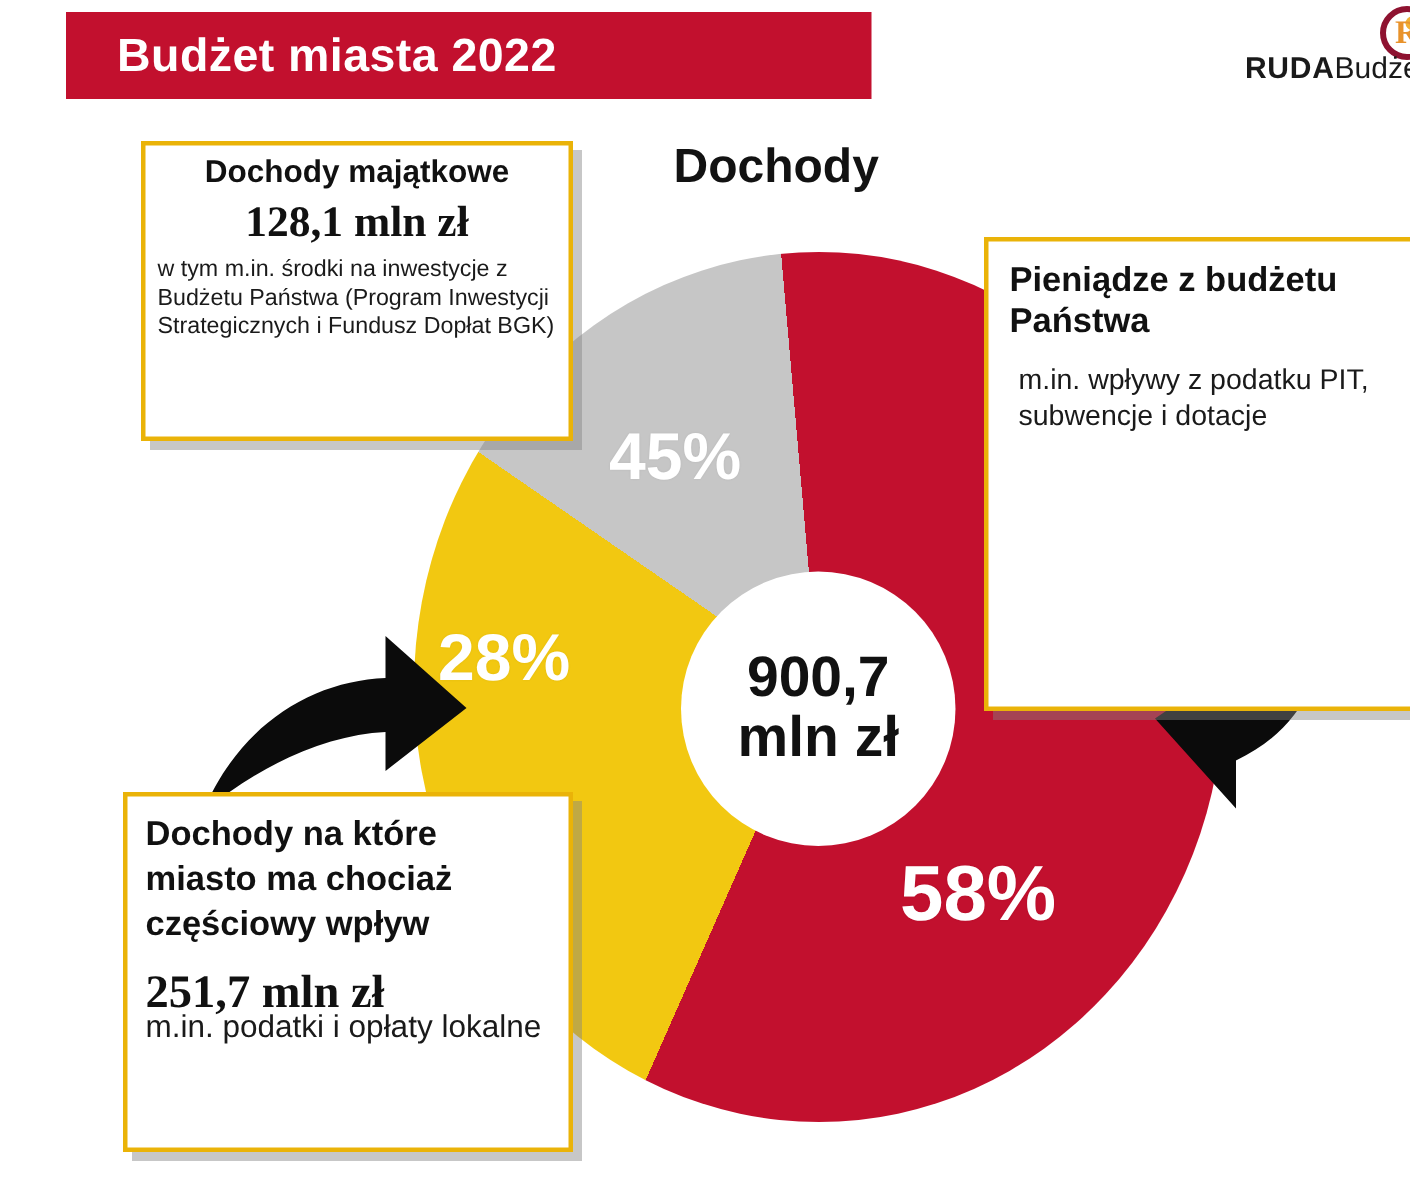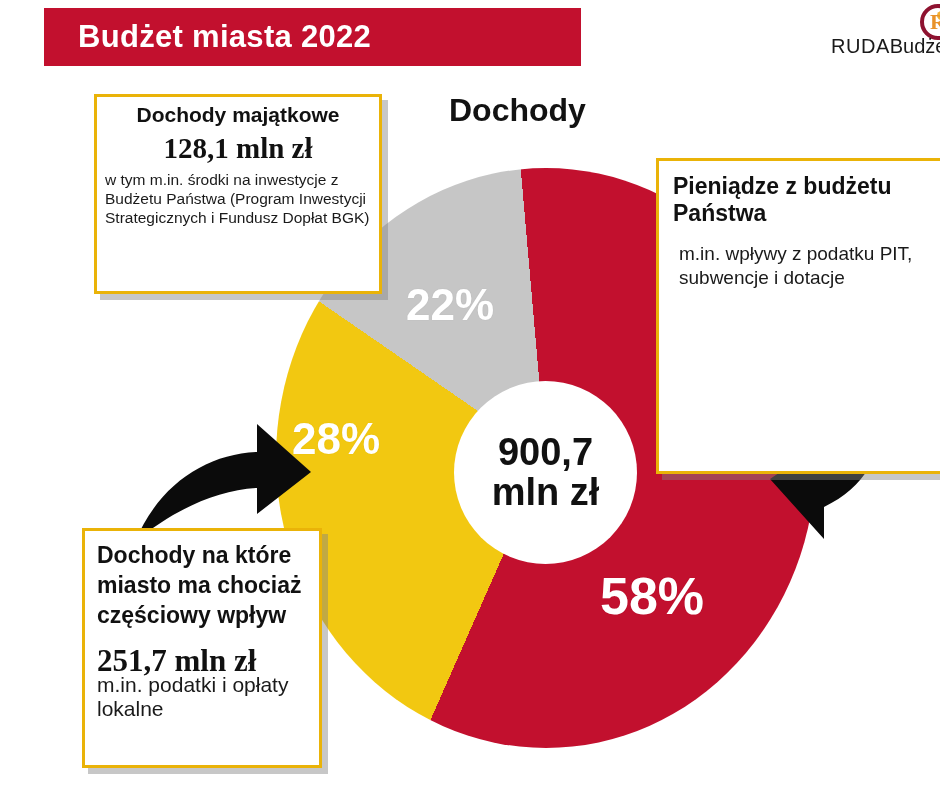--- a/index.html
+++ b/index.html
@@ -48,21 +48,21 @@
   .logo-mark .dot {
     position: absolute; left: 13px; top: 3px;
     width: 9px; height: 9px; border-radius: 50%;
     background: #F2B134;
   }
   .logo-text {
     position: absolute; right: 6px; bottom: 6px;
     white-space: nowrap;
     font-size: 20px; color: #1a1a1a;
   }
-  .logo-text .b { font-weight: normal; letter-spacing: .5px; }
+  .logo-text .b { font-weight: bold; letter-spacing: .5px; }
   .logo-text .n { font-weight: normal; }
 
   
   .chart-heading {
     position: absolute; left: 405px; top: 92px;
     font-size: 32px; font-weight: bold; color: #121212;
   }
 
   
   .pie {
@@ -125,21 +125,21 @@
   #box-panstwo {
     left: 612px; top: 158px; width: 312px; height: 316px;
     padding: 12px 10px 8px 14px;
   }
   #box-panstwo .hd { font-size: 23px; line-height: 1.16; }
   #box-panstwo .amt { font-size: 33px; text-align: center; margin-top: 18px; }
   #box-panstwo .desc { font-size: 19px; line-height: 1.25; margin-top: 16px; padding-left: 6px; }
 
   
   #box-lokalne {
-    left: 38px; top: 528px; width: 240px; height: 240px;
+    left: 38px; top: 528px; width: 300px; height: 240px;
     padding: 10px 8px 6px 12px;
   }
   #box-lokalne .hd { font-size: 23px; line-height: 1.3; }
   #box-lokalne .amt { font-size: 31px; text-align: left; margin-top: 12px; }
   #box-lokalne .desc {
     font-size: 21px; line-height: 1.18;
     margin-top: -6px;
   }
 
   .arrow { position: absolute; }
@@ -165,21 +165,21 @@
 
   <div class="chart-heading">Dochody</div>
 
   <div class="pie" id="pie" style="background: conic-gradient(rgb(194, 16, 46) -5deg, rgb(194, 16, 46) 203.8deg, rgb(242, 200, 17) 203.8deg, rgb(242, 200, 17) 304.6deg, rgb(198, 198, 198) 304.6deg, rgb(198, 198, 198) 355deg, rgb(194, 16, 46) 355deg, rgb(194, 16, 46) 355deg);"></div>
 
   <div class="pie-hole">
     <span>900,7</span>
     <span>mln zł</span>
   </div>
 
-  <div class="slice-label lbl-gray">22%</div>
+  <div class="slice-label lbl-gray">45%</div>
   <div class="slice-label lbl-yellow">28%</div>
   <div class="slice-label lbl-red">58%</div>
 
   <svg class="arrow" style="left:640px; top:385px;" width="230" height="170" viewBox="0 0 230 170">
     <path d="M206 6 C214 52 200 96 150 120 L150 152 L96 92 L152 54 L152 86
              C186 66 198 38 206 6 Z" fill="#0b0b0b" transform="translate(-10,2)"></path>
   </svg>
 
   <svg class="arrow" style="left:85px; top:410px;" width="210" height="140" viewBox="0 0 210 140">
     <path d="M6 132 C30 74 78 44 128 42 L128 14 L182 62 L128 104 L128 78

